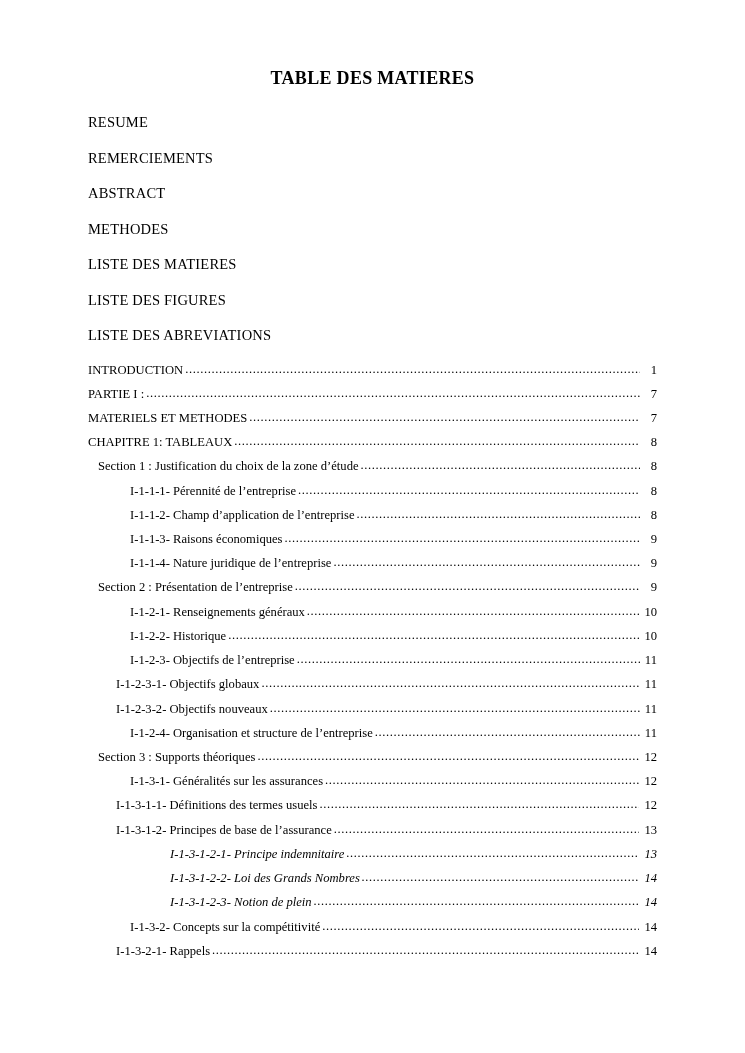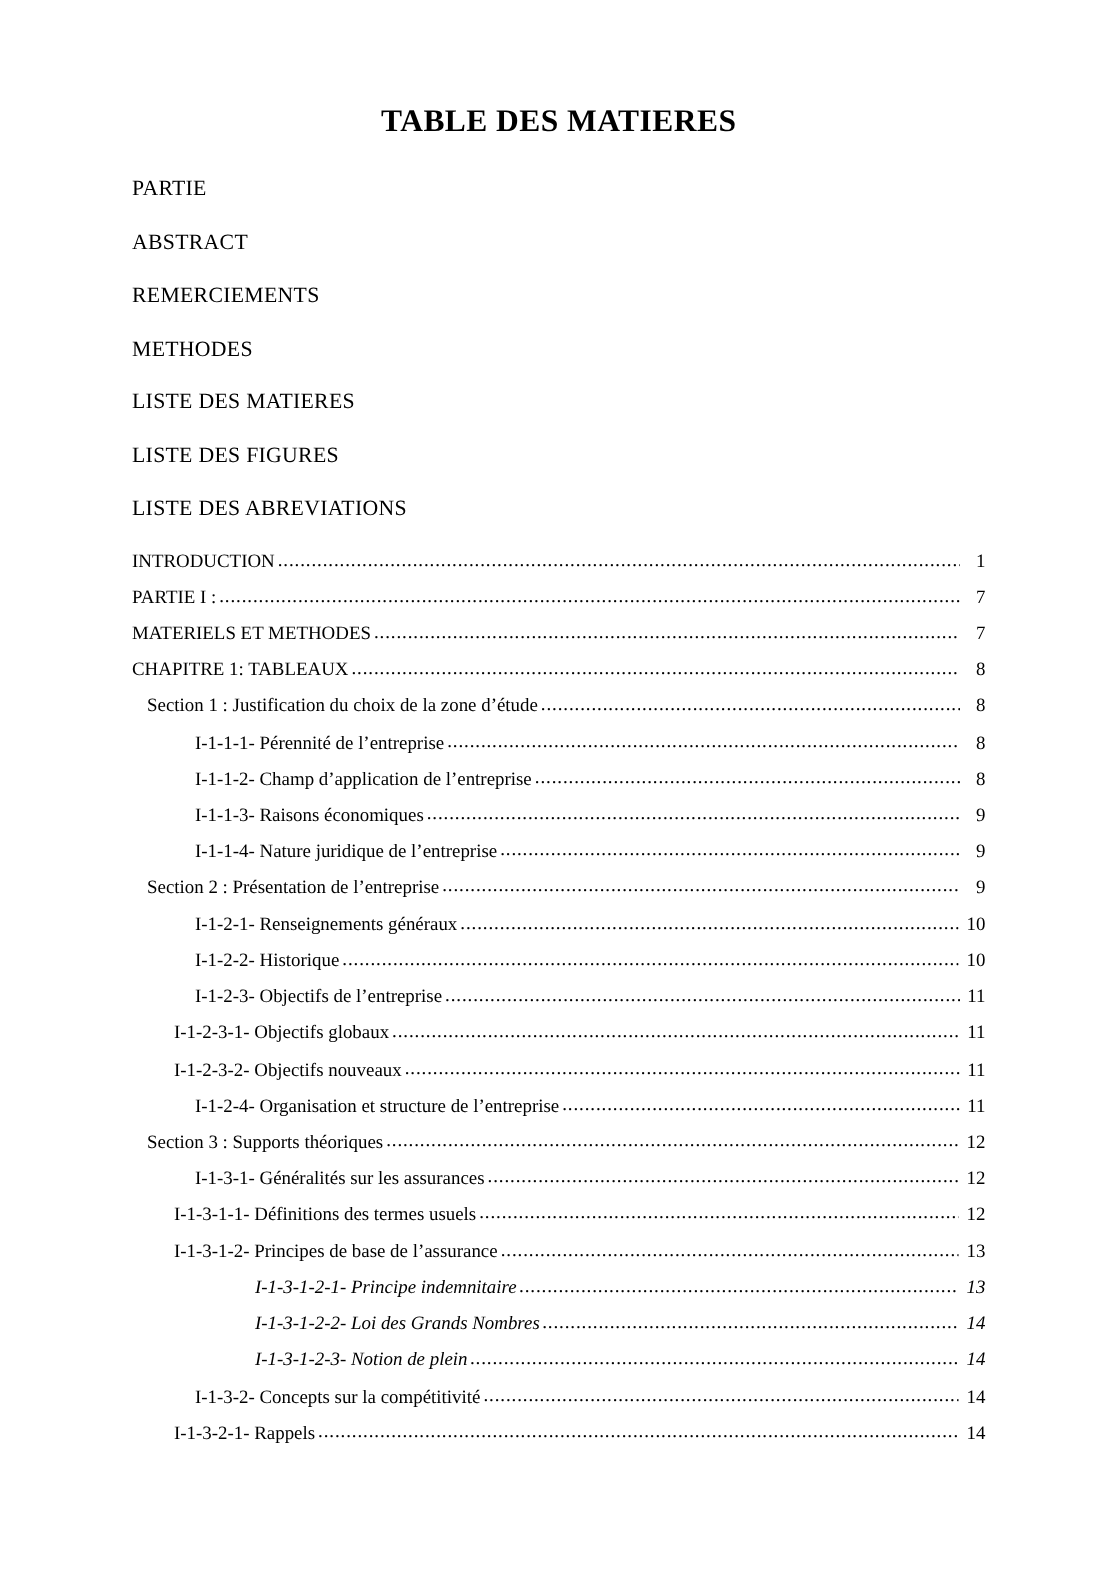--- a/index.html
+++ b/index.html
@@ -20,21 +20,21 @@
     left: 0;
     top: 0;
     width: 745px;
     height: 1053px;
     padding: 0;
     box-sizing: border-box;
   }
   .doc-title {
     text-align: center;
     font-weight: bold;
-    font-size: 21px;
+    font-size: 18px;
     letter-spacing: 0.3px;
     margin: 68px 0 0 0;
     font-family: "Liberation Serif", serif;
   }
   .front-list {
     margin-top: 26px;
     padding: 0 0 0 88px;
   }
   .front-item {
     font-size: 14.5px;
@@ -80,23 +80,23 @@
   .lvl-4 { margin-left: 82px; font-style: italic; }
 </style>
 </head>
 <body>
 
 <div class="page">
 
   <div class="doc-title">TABLE DES MATIERES</div>
 
   <div class="front-list">
-      <div class="front-item">PARTIE</div>
+      <div class="front-item">RESUME</div>
+      <div class="front-item">REMERCIEMENTS</div>
       <div class="front-item">ABSTRACT</div>
-      <div class="front-item">REMERCIEMENTS</div>
       <div class="front-item">METHODES</div>
       <div class="front-item">LISTE DES MATIERES</div>
       <div class="front-item">LISTE DES FIGURES</div>
       <div class="front-item">LISTE DES ABREVIATIONS</div>
     </div>
 
   <div class="toc">
       <div class="toc-row lvl-0">
         <span class="toc-label">INTRODUCTION</span>
         <span class="toc-dots"> ................................................................................................................................................................................................................................................</span>

